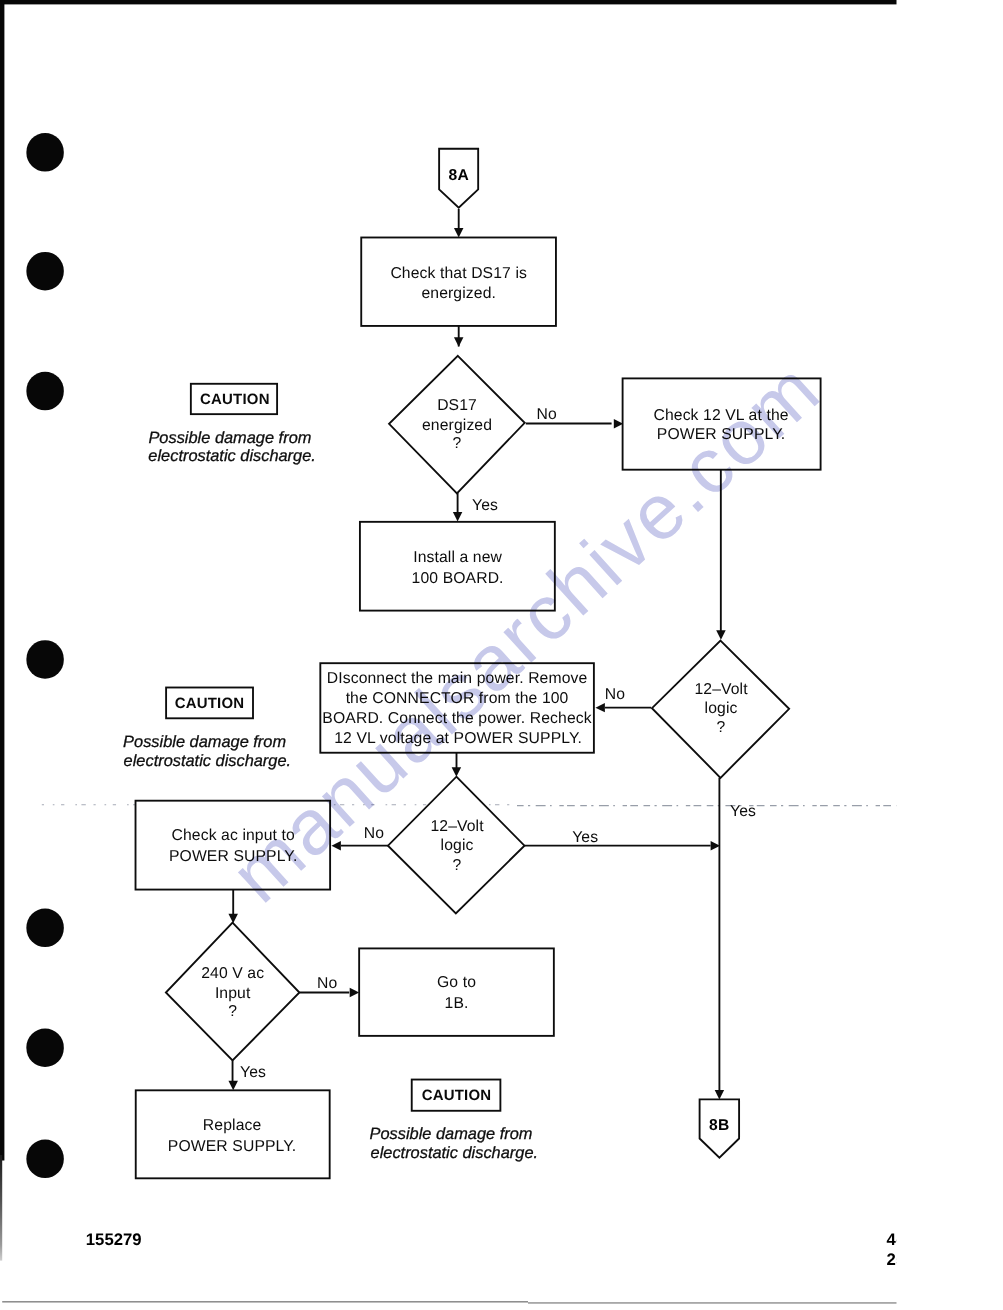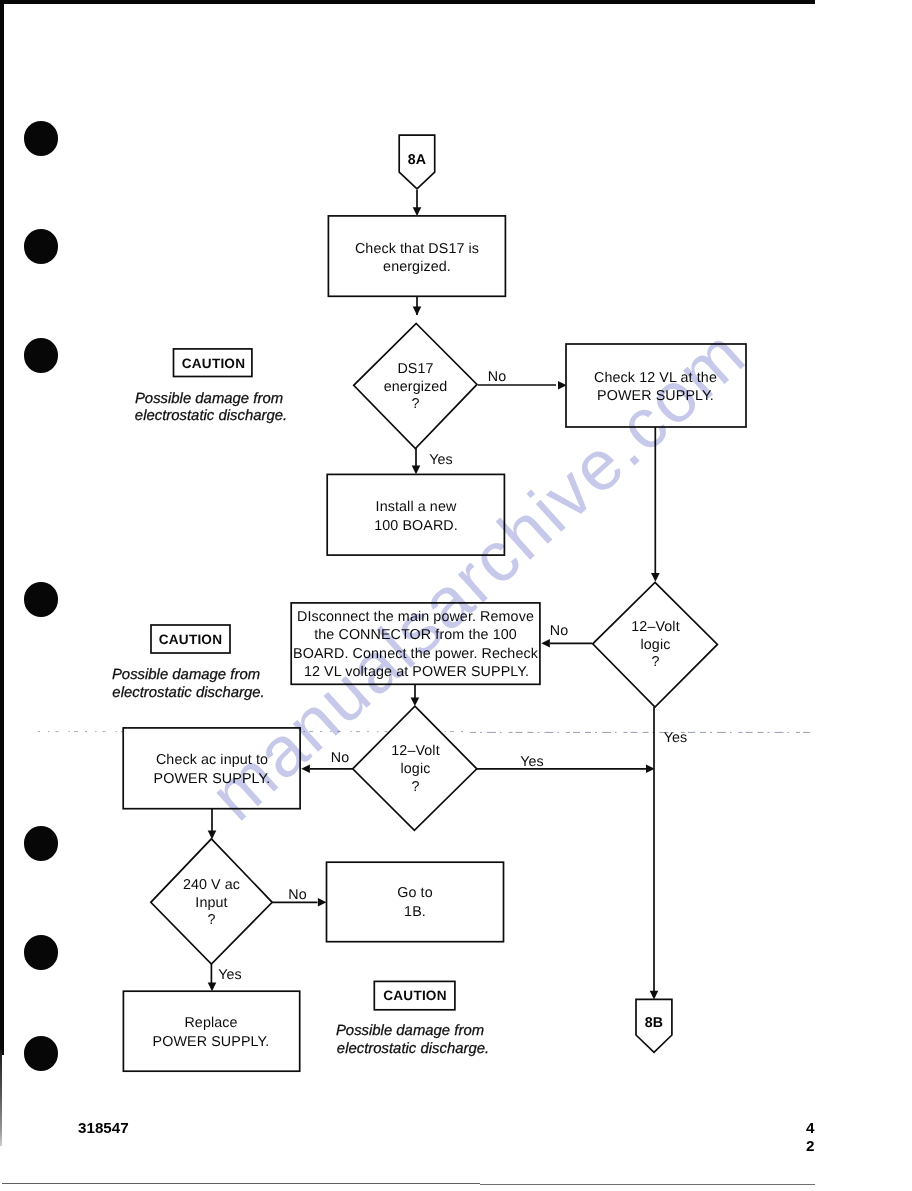--- a/index.html
+++ b/index.html
@@ -200,18 +200,18 @@
   <svg class="wmlayer" width="912" height="1191" viewBox="0 0 912 1191">
     <defs>
       <path id="wmpath" d="M 238,824 L 792,323" fill="none"></path>
     </defs>
     <text class="wm">
       <textPath href="#wmpath" startOffset="0">manualsarchive.com</textPath>
     </text>
   </svg>
 
   <div style="position:absolute;left:78px;top:1119px;">
-    <span class="foot">318547</span>
+    <span class="foot">155279</span>
   </div>
   <div style="position:absolute;left:806px;top:1119px;">
     <span class="foot">4-25</span>
   </div>
 </div>
 
 </body></html>

